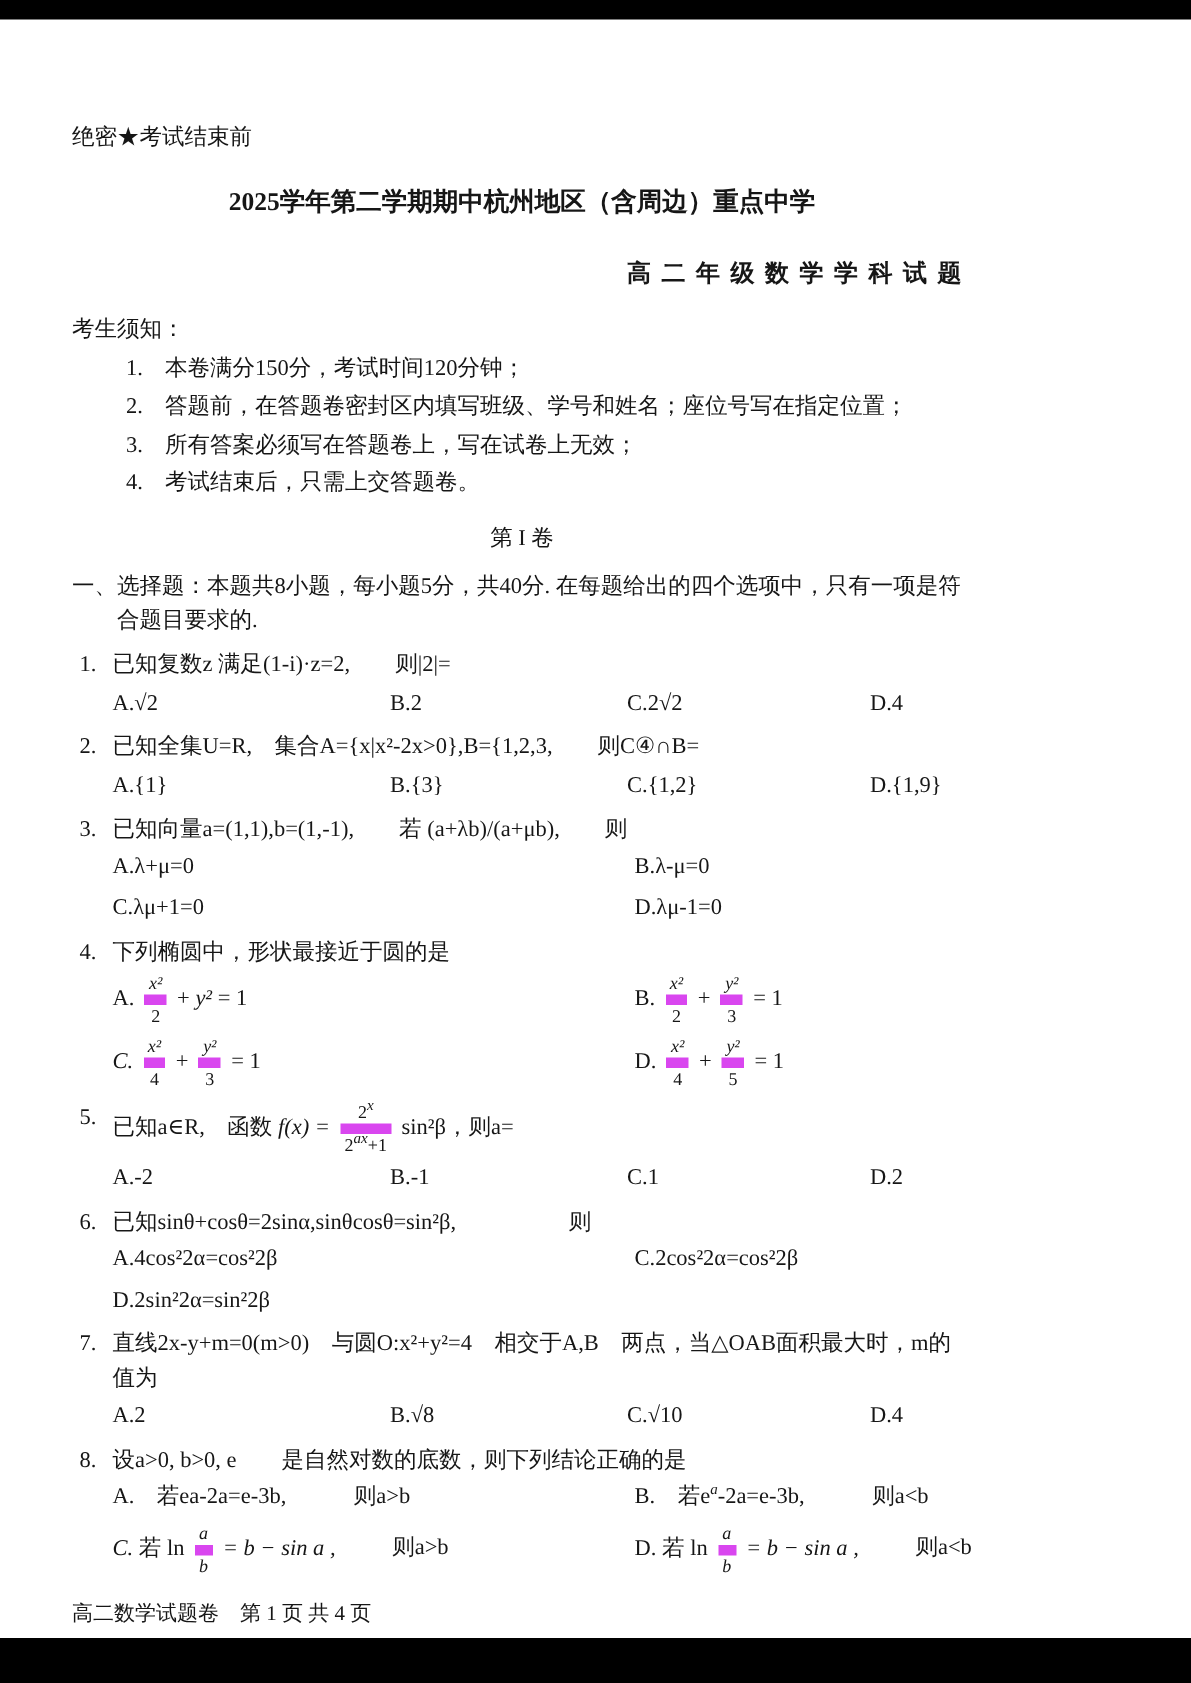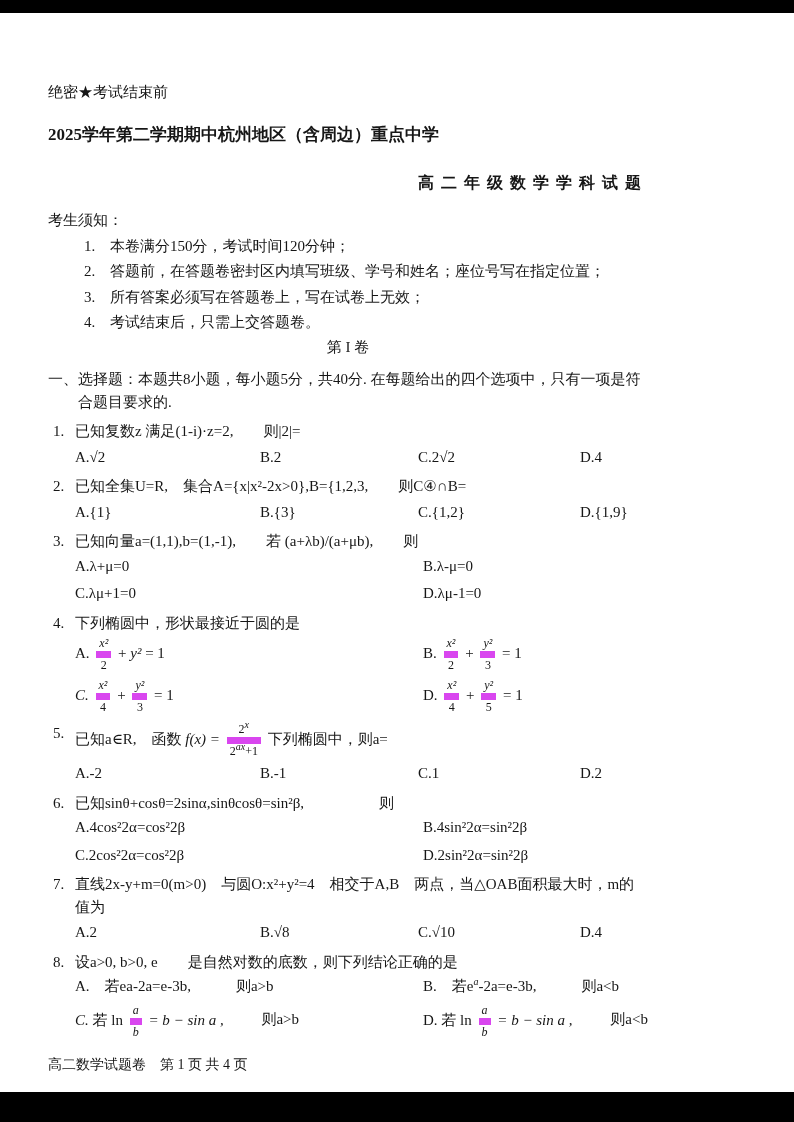--- a/index.html
+++ b/index.html
@@ -2,27 +2,27 @@
 <html><head>
 <meta charset="utf-8">
 <style>
   html,body{margin:0;padding:0}
   body{width:794px;height:1122px;background:#fff;font-family:"Liberation Serif","DejaVu Serif",serif;color:#161616;position:relative;overflow:hidden}
   .bar{position:absolute;left:0;width:794px;background:#000}
   .bar-top{top:0;height:13px}
   .bar-bottom{bottom:0;height:30px}
   .page{position:absolute;top:13px;left:0;width:696px;height:1079px;padding:68px 48px 0;box-sizing:border-box;font-size:15px;line-height:1.5}
   .security{font-size:15px}
-  .t1{margin-top:18px;text-align:left;font-size:17px;font-weight:700}
+  .t1{margin-top:18px;text-align:center;font-size:17px;font-weight:700}
   .t2{margin-top:24px;text-align:right;font-size:16px;font-weight:700;letter-spacing:7px}
   .nh{margin-top:14px}
   .notices{margin-top:2px;padding-left:36px}
   .notice{display:flex;line-height:1.7}
   .nnum{width:26px;flex:none}
-  .part{text-align:center}
+  .part{margin-top:12px;text-align:center}
   .section{margin-top:10px;padding-left:30px;text-indent:-30px}
   .q{margin-top:7px}
   .stem{display:flex}
   .qnum{flex:none;width:22px;padding-left:5px}
   .stxt{flex:1}
   .opts4{display:grid;grid-template-columns:185px 158px 162px auto;padding-left:27px;margin-top:3px}
   .opts2{display:grid;grid-template-columns:348px auto;padding-left:27px;margin-top:2px;row-gap:5px;align-items:center}
   .frac{display:inline-block;vertical-align:middle;text-align:center;font-size:12px;line-height:1.25;margin:0 3px}
   .fn{display:block;border-bottom:7px solid #d946ef;padding:0 3px}
   .fd{display:block;padding:0 3px}
@@ -146,39 +146,38 @@
   <div class="q">
     <div class="stem">
       <span class="qnum">5.</span>
       <span class="stxt">
         <span>已知a∈R,　函数</span>
         <span class="it">f(x) =</span>
         <span class="frac">
           <span class="fn"><span>2</span><sup class="it">x</sup></span>
           <span class="fd"><span>2</span><sup class="it">ax</sup><span>+1</span></span>
         </span>
-        <span>下列椭圆中，则a=</span>
+        <span>sin²β，则a=</span>
       </span>
     </div>
     <div class="opts4">
       <span>A.-2</span>
       <span>B.-1</span>
       <span>C.1</span>
       <span>D.2</span>
     </div>
   </div>
 
   <div class="q">
     <div class="stem">
       <span class="qnum">6.</span>
       <span class="stxt">已知sinθ+cosθ=2sinα,sinθcosθ=sin²β,　　　　　则</span>
     </div>
     <div class="opts2">
       <span>A.4cos²2α=cos²2β</span>
-      <span>B.4sin²2α=sin²2β</span>
       <span>C.2cos²2α=cos²2β</span>
       <span>D.2sin²2α=sin²2β</span>
     </div>
   </div>
 
   <div class="q">
     <div class="stem">
       <span class="qnum">7.</span>
       <span class="stxt">直线2x-y+m=0(m&gt;0)　与圆O:x²+y²=4　相交于A,B　两点，当△OAB面积最大时，m的值为</span>
     </div>

